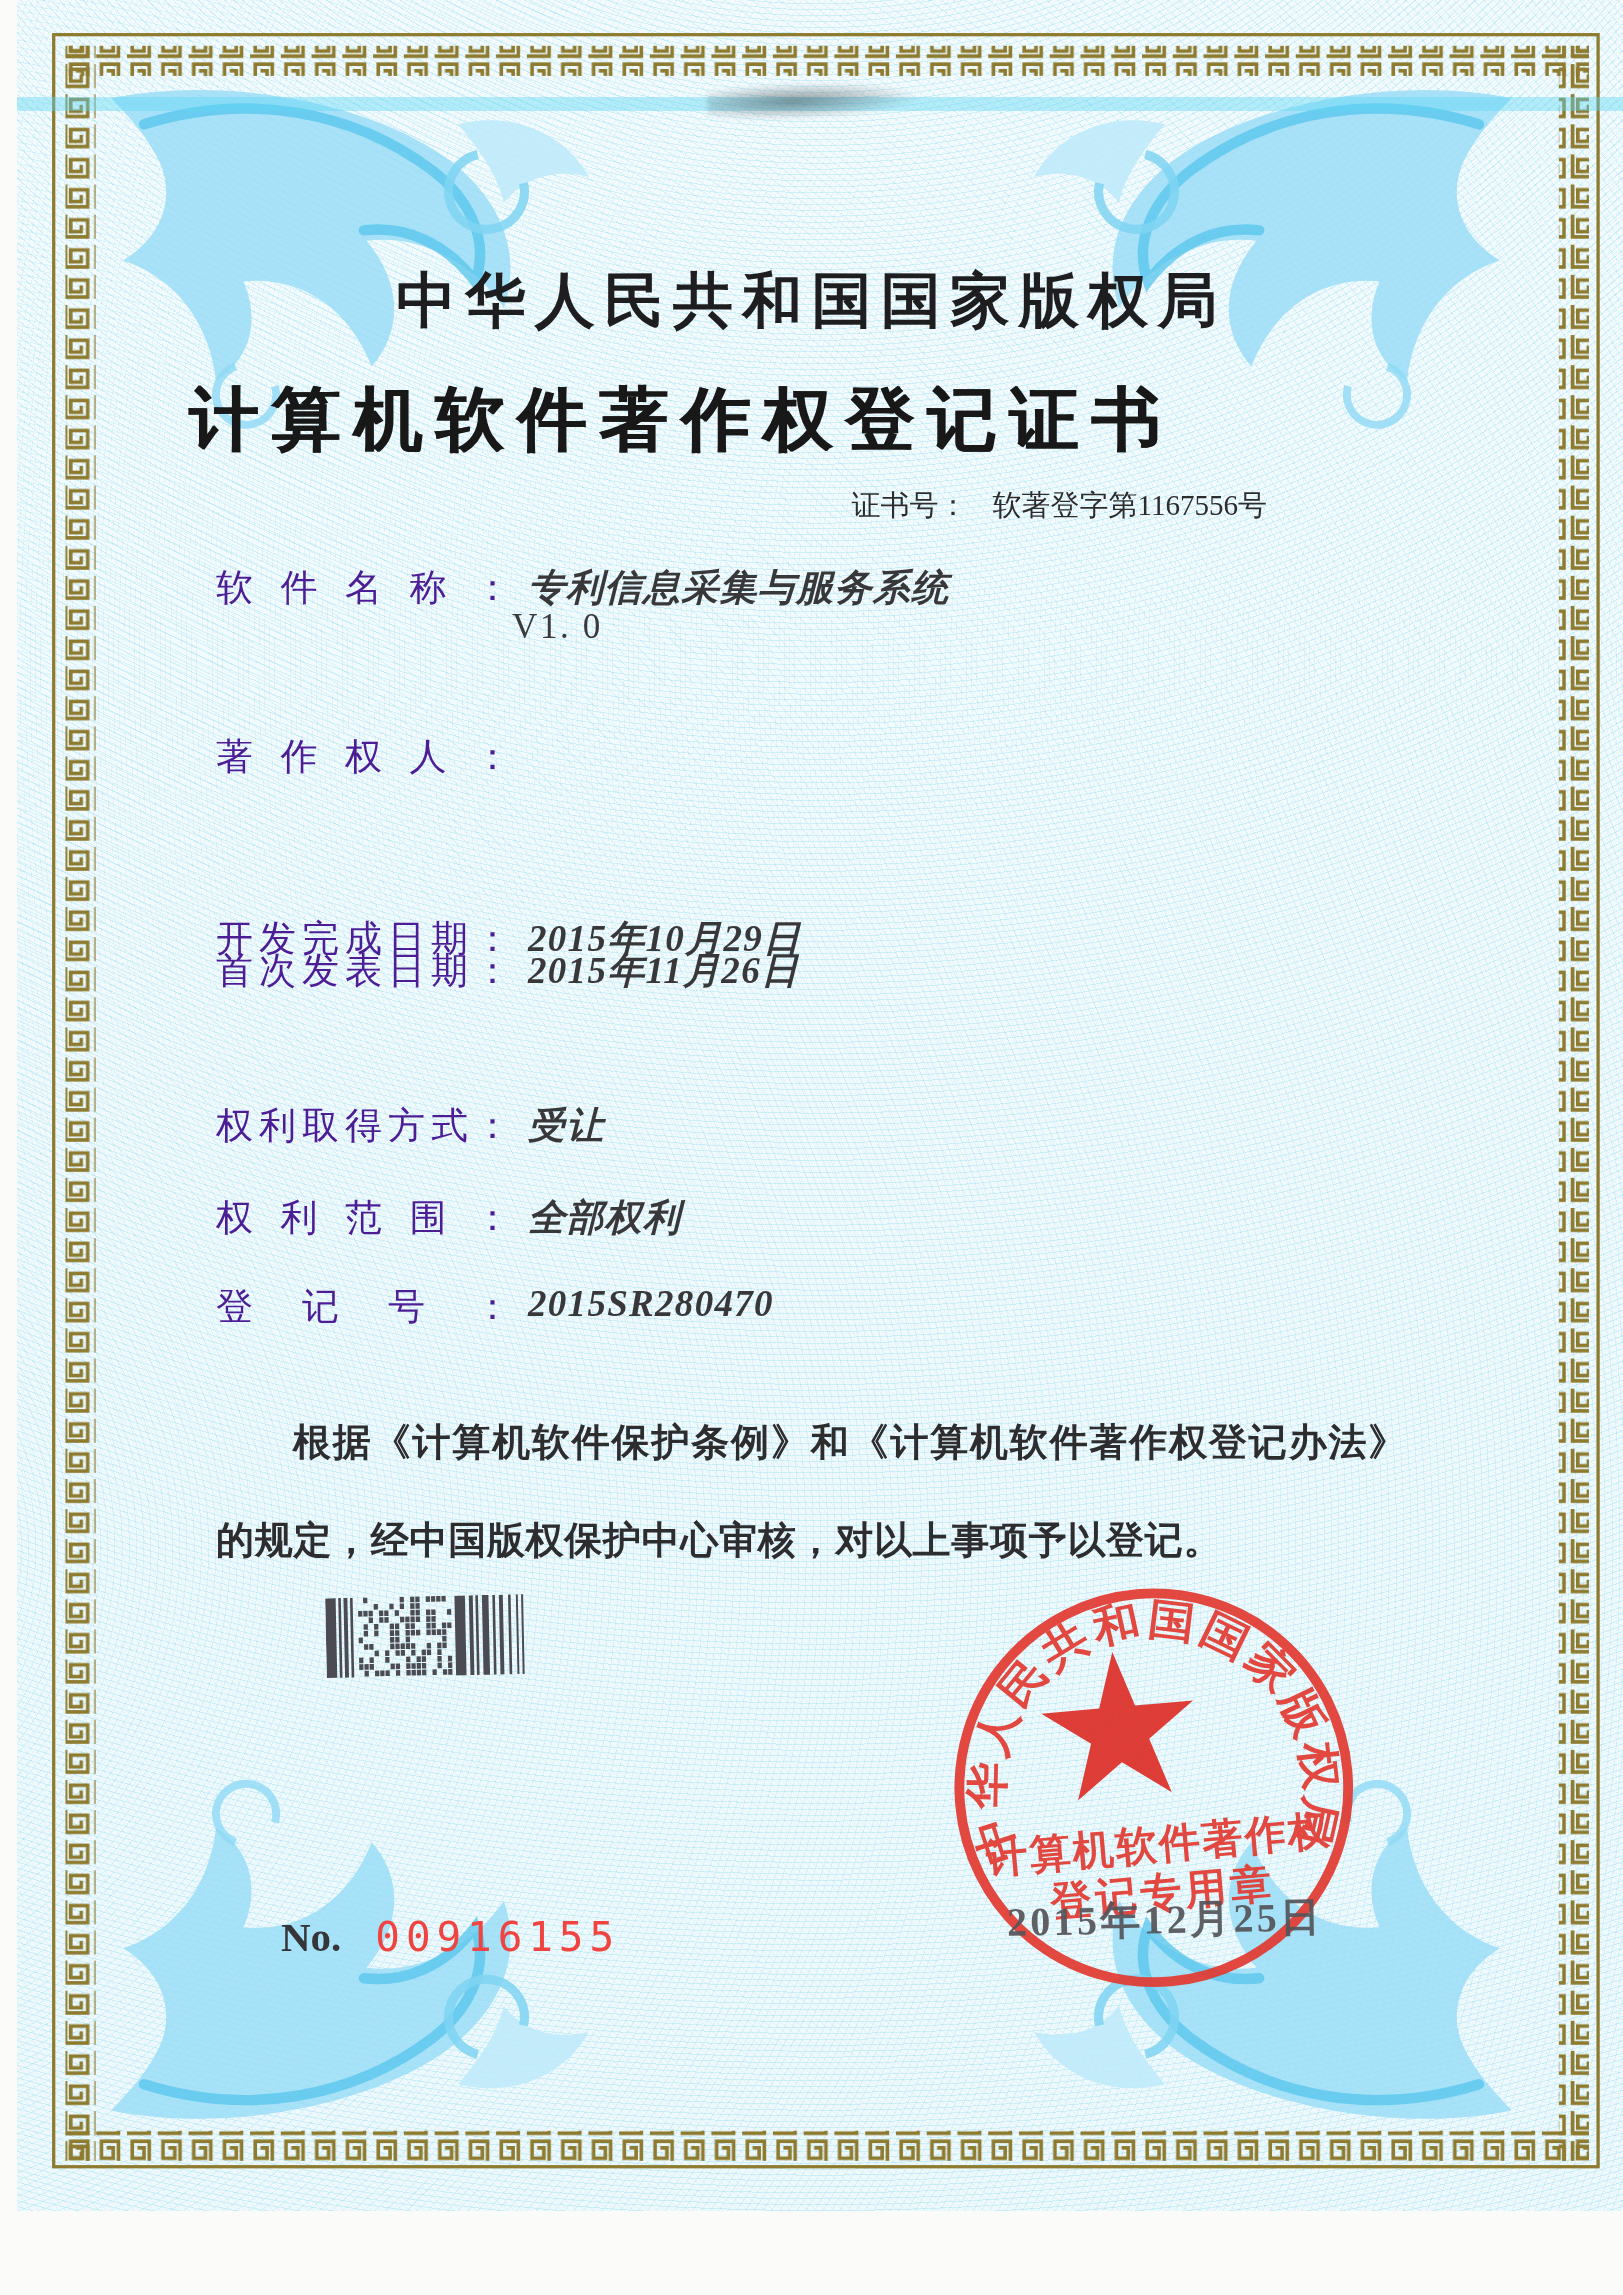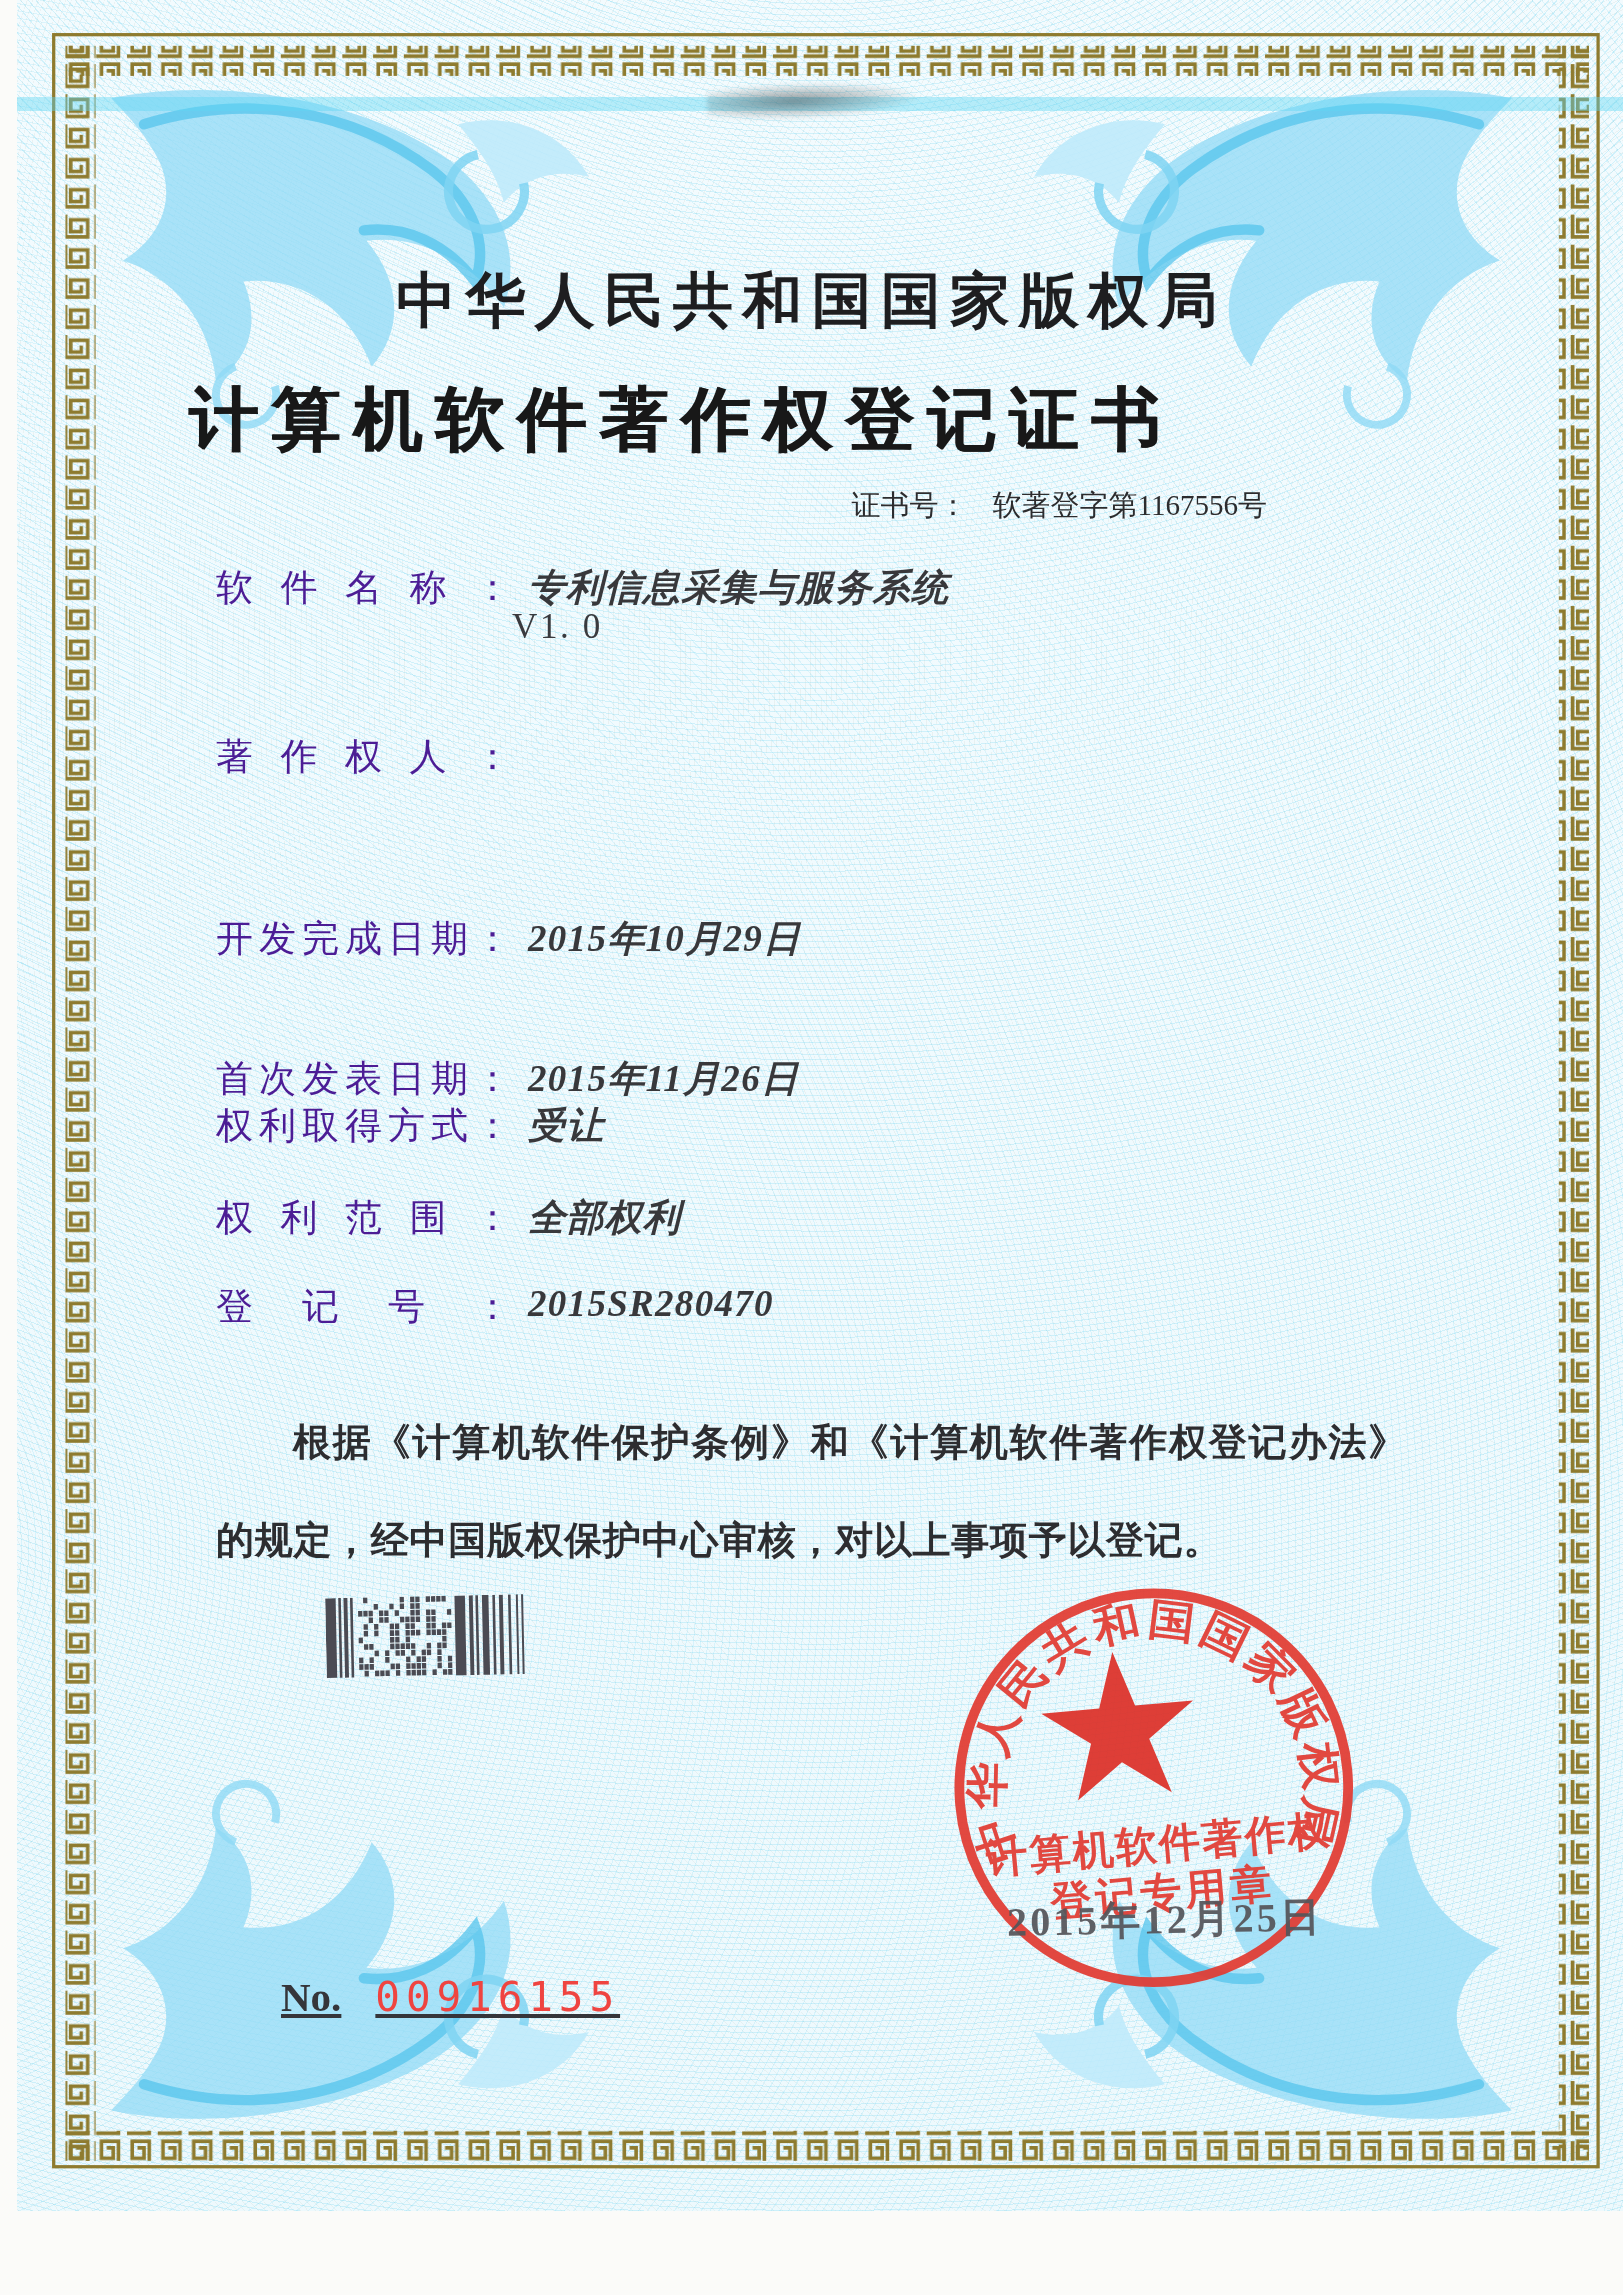--- a/index.html
+++ b/index.html
@@ -62,21 +62,21 @@
   .barcode{
     position:absolute;left:326px;top:1596px;width:209px;height:84px;z-index:2;
     transform:rotate(-1.2deg);
   }
   .seal-date{
     position:absolute;left:1007px;top:1892px;z-index:30;
     font-size:40px;color:#55555a;letter-spacing:3.3px;font-weight:bold;
     opacity:.93;transform:rotate(-1deg);
   }
   .serial{
-    position:absolute;left:281px;top:1973px;z-index:2;font-size:41px;color:#35353a;text-decoration:underline;
+    position:absolute;left:281px;top:1913px;z-index:2;font-size:41px;color:#35353a;
   }
   .serial .no-prefix{font-weight:bold;}
   .serial .no-number{
     font-family:"DejaVu Sans Mono","Liberation Mono",monospace;
     color:#ef4440;font-size:41px;letter-spacing:5.9px;margin-left:34px;font-weight:normal;
   }
 </style>
 </head>
 <body>
 
@@ -140,21 +140,21 @@
 
 <div class="row" style="top:732px">
   <span class="label">著作权人：</span>
 </div>
 
 <div class="row" style="top:914px">
   <span class="label">开发完成日期：</span>
   <span class="value">2015年10月29日</span>
 </div>
 
-<div class="row" style="top:1054px">
+<div class="row" style="top:946px">
   <span class="label">首次发表日期：</span>
   <span class="value">2015年11月26日</span>
 </div>
 
 <div class="row" style="top:1101px">
   <span class="label">权利取得方式：</span>
   <span class="value">受让</span>
 </div>
 
 <div class="row" style="top:1193px">

